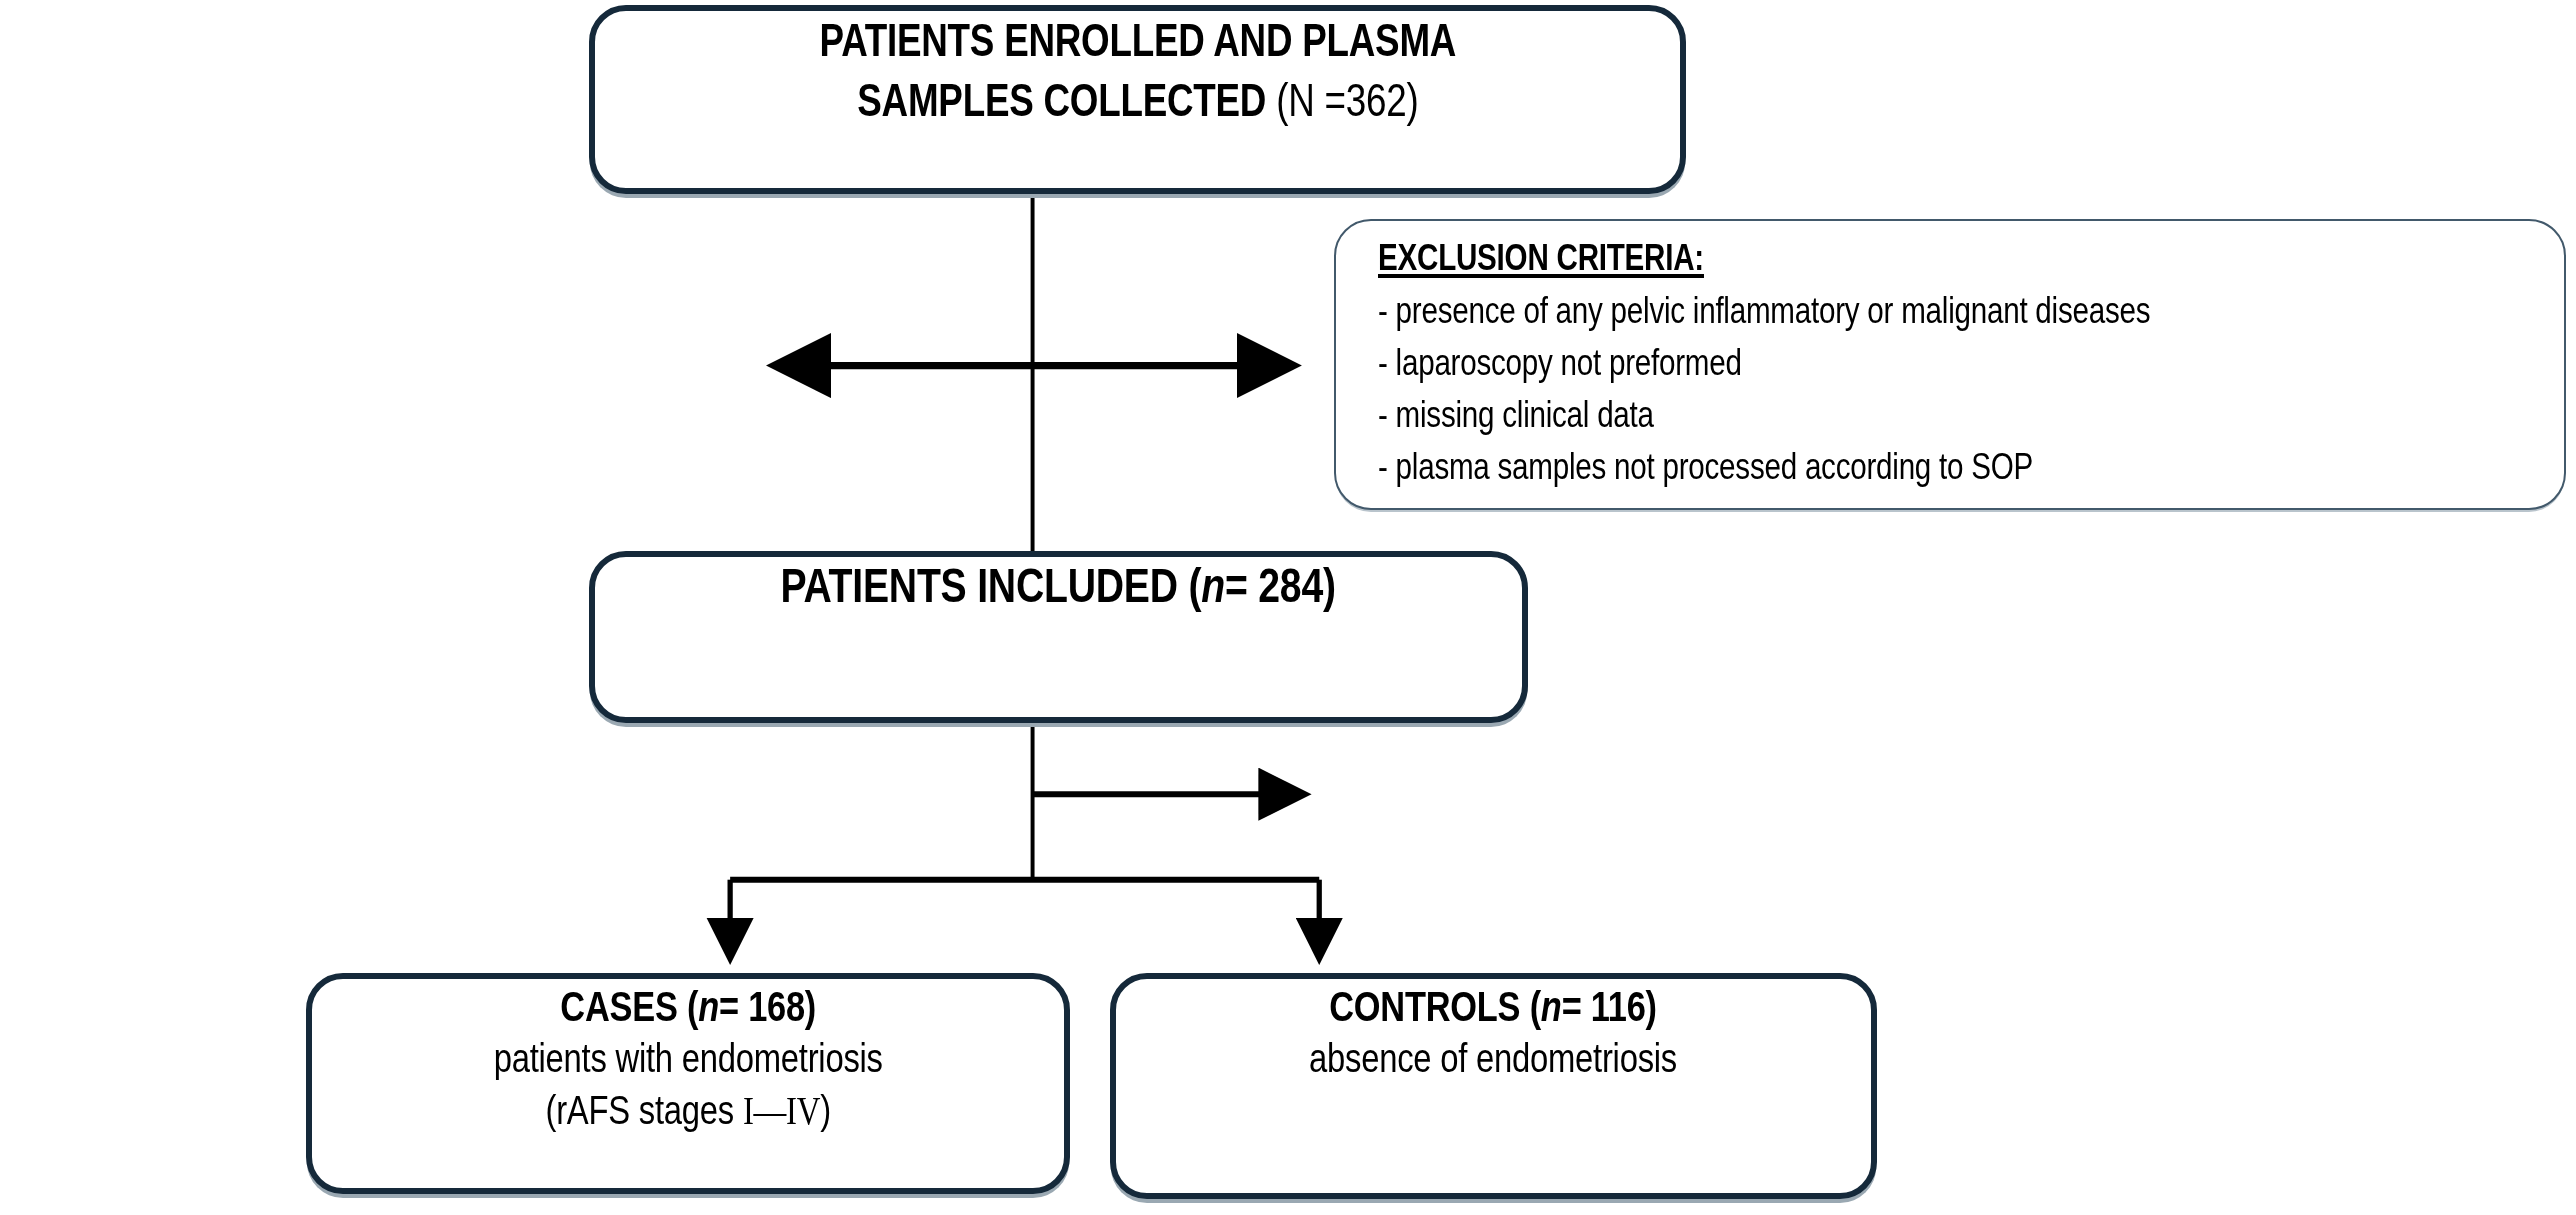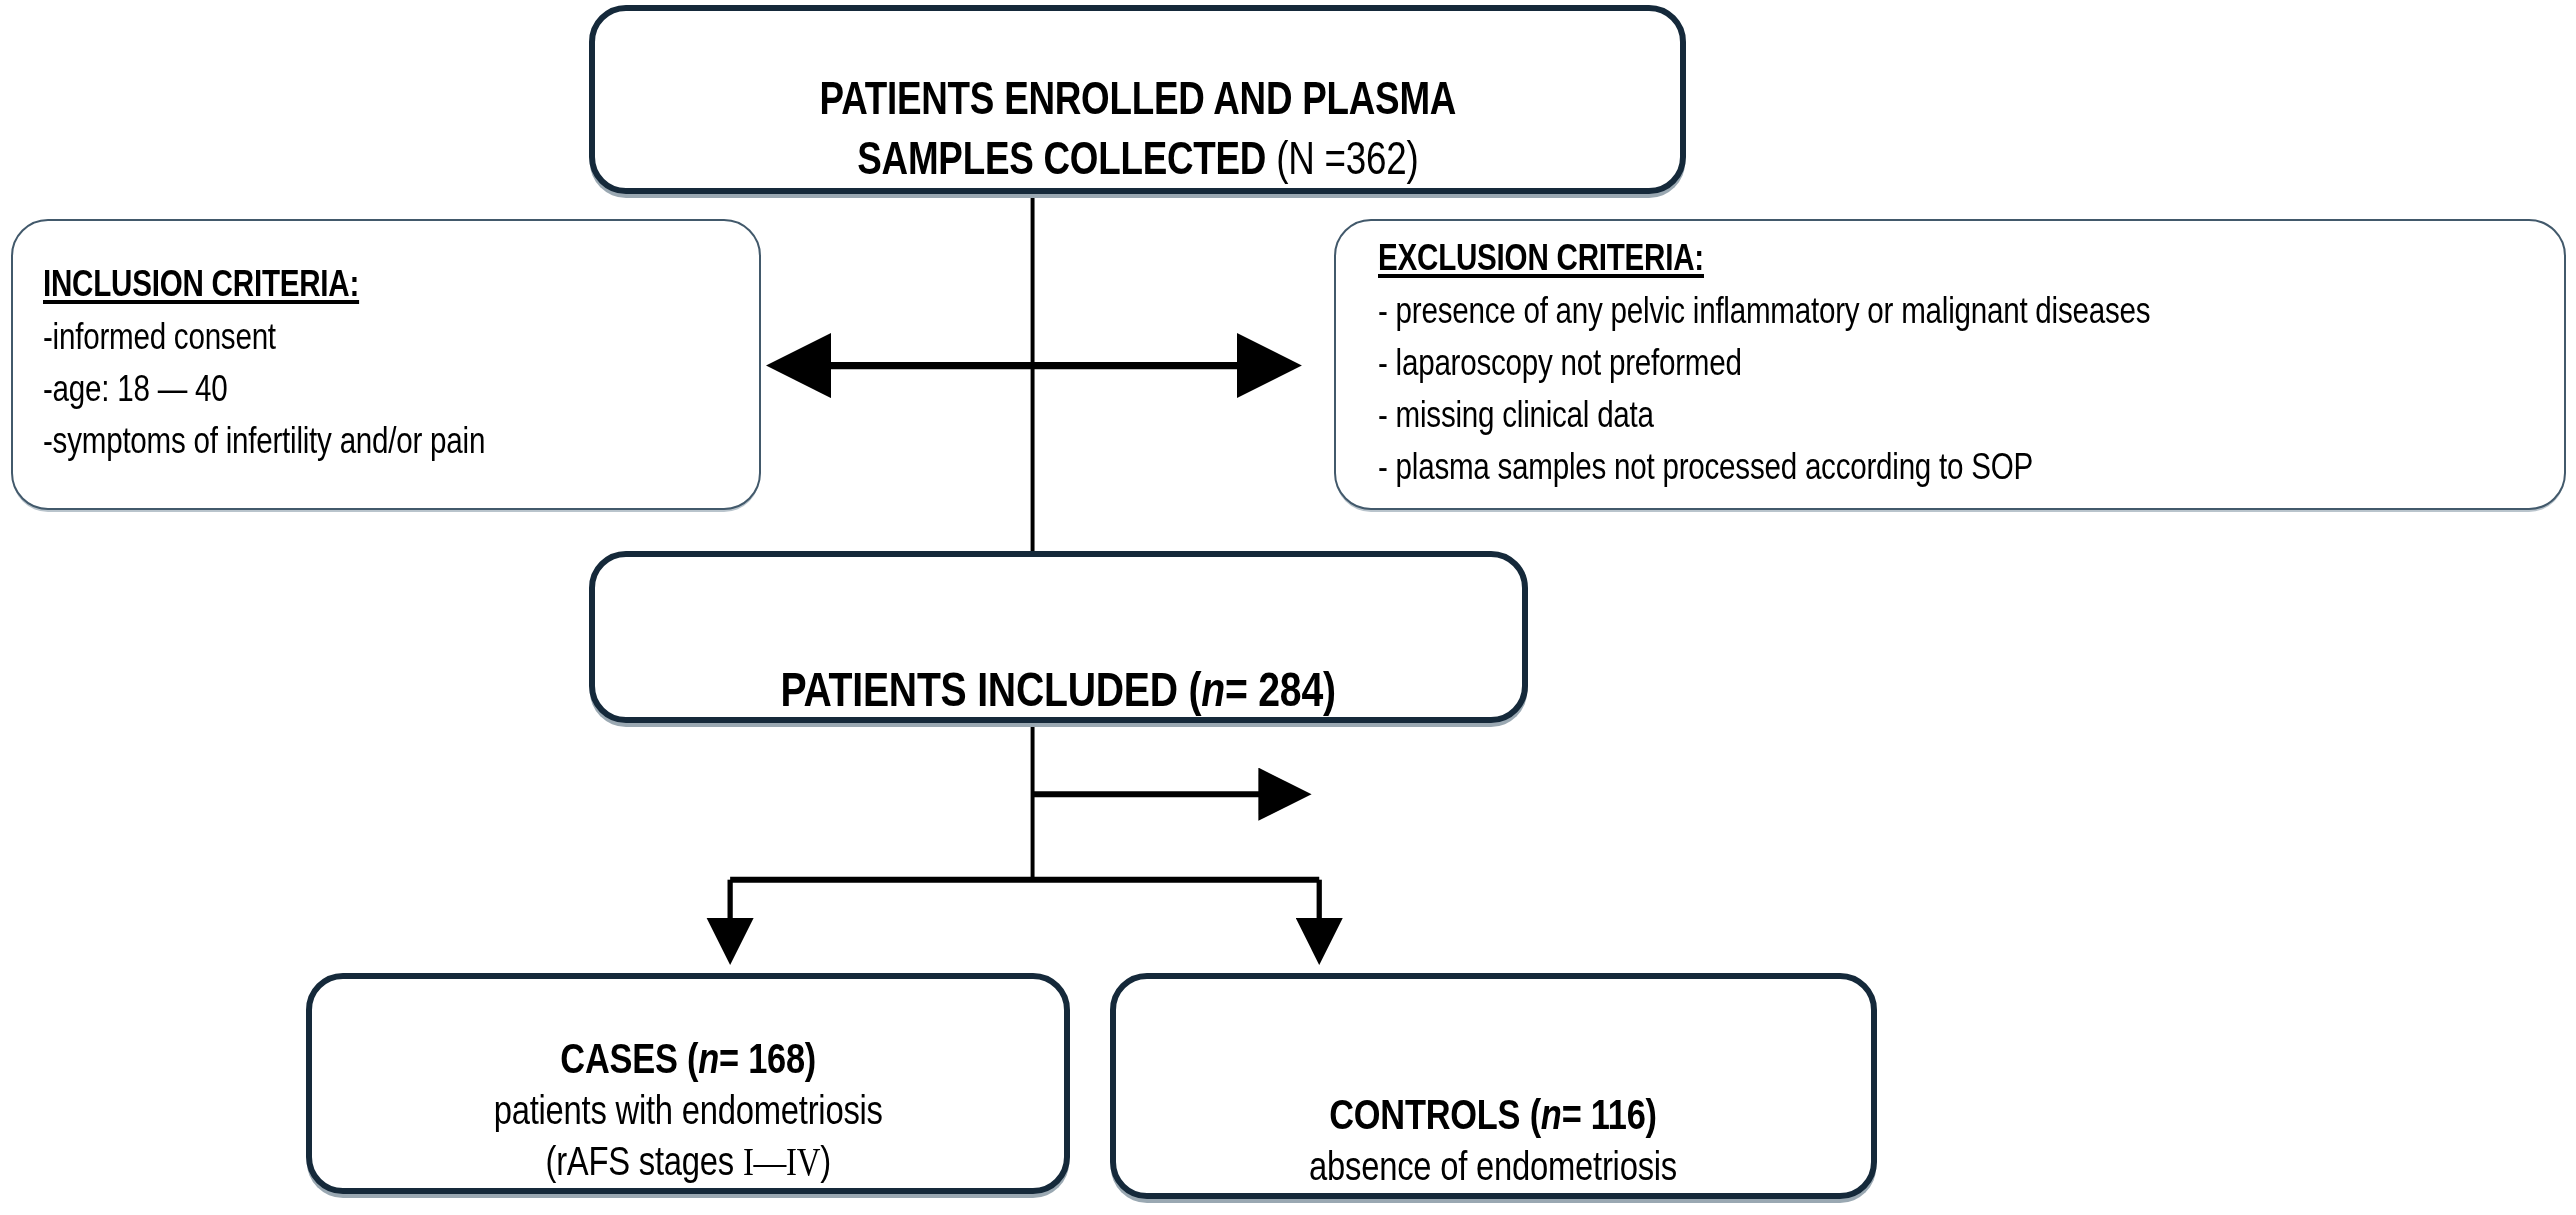--- a/index.html
+++ b/index.html
@@ -2,21 +2,21 @@
 <html style="font-size:10.5px"><head>
 <meta charset="utf-8">
 <style>
   html,body{margin:0;padding:0;background:#ffffff;}
   body{width:2576px;height:1215px;position:relative;overflow:hidden;
        font-family:"Liberation Sans",sans-serif;color:#000;}
 
   #stage{position:absolute;left:0;top:0;width:2576px;height:1215px;}
 
   .box{position:absolute;box-sizing:border-box;background:#fff;
-       display:flex;align-items:flex-end;justify-content:center;
+       display:flex;align-items:flex-start;justify-content:center;
        text-align:center;}
   .box-strong{border:6px solid #15293a;border-radius:37px;
               box-shadow:0 4.6px 0 -0.7px #9aa8b2;}
   .box-thin{border:2.6px solid #42596b;border-radius:37px;
             box-shadow:0 3.3px 0 -1.3px #b9c4cc;}
 
   .cond{
     font-family:"Liberation Sans",sans-serif;
     font-weight:700;
     transform:scaleX(0.80);
@@ -111,28 +111,20 @@
     <line x1="2006" y1="1338" x2="2006" y2="1455" stroke="#000" stroke-width="8" marker-end="url(#ah)"></line>
   </svg>
 
   <div class="box box-strong" id="box-enrolled">
     <div class="inner">
       <span class="cond l1">PATIENTS ENROLLED AND PLASMA</span>
       <span class="cond l2"><span>SAMPLES COLLECTED</span><span class="nreg">&nbsp;</span><span class="nreg">(N =362)</span></span>
     </div>
   </div>
 
-  <div class="box box-thin" id="box-inclusion">
-    <div class="pad">
-      <span class="condreg crit-title">INCLUSION CRITERIA:</span>
-      <span class="condreg crit-li">-informed consent</span>
-      <span class="condreg crit-li">-age: 18 — 40</span>
-      <span class="condreg crit-li">-symptoms of infertility and/or pain</span>
-    </div>
-  </div>
 
   <div class="box box-thin" id="box-exclusion">
     <div class="pad">
       <span class="condreg crit-title">EXCLUSION CRITERIA:</span>
       <span class="condreg crit-li">- presence of any pelvic inflammatory or malignant diseases</span>
       <span class="condreg crit-li">- laparoscopy not preformed</span>
       <span class="condreg crit-li">- missing clinical data</span>
       <span class="condreg crit-li">- plasma samples not processed according to SOP</span>
     </div>
   </div>

